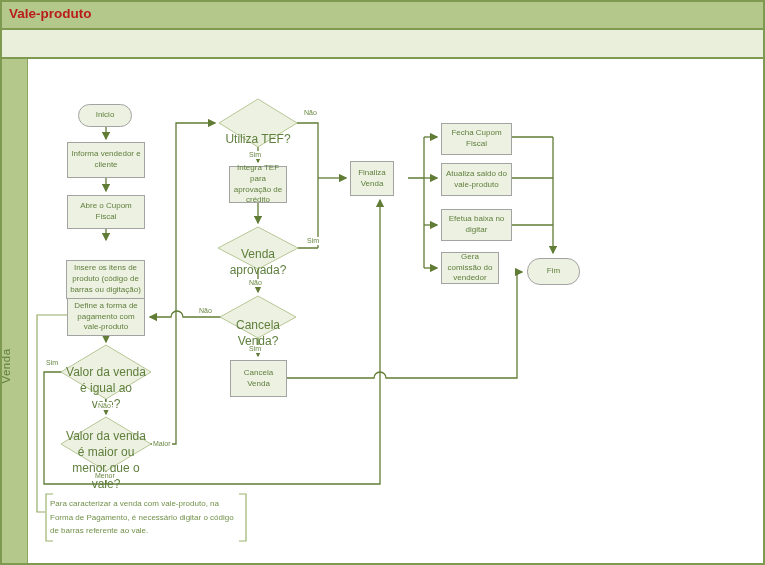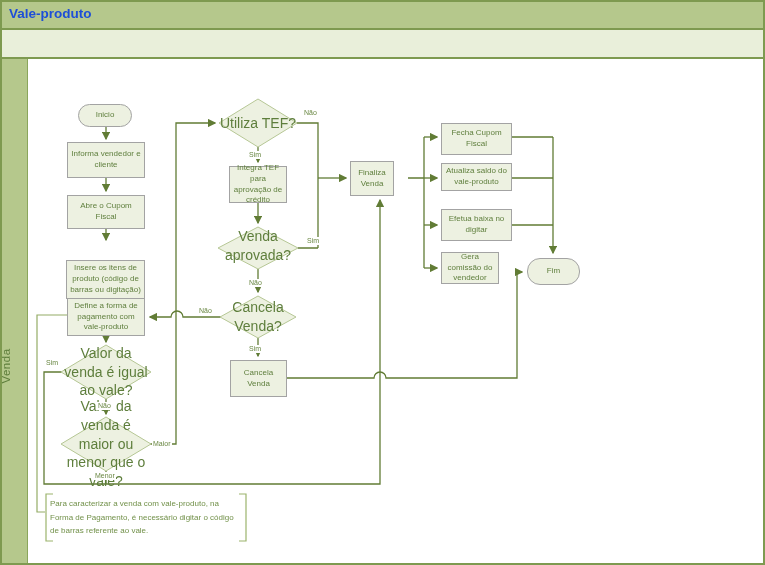--- a/index.html
+++ b/index.html
@@ -6,21 +6,21 @@
   .stage{
     position:relative;width:765px;height:565px;overflow:hidden;
     font-family:"Liberation Sans",sans-serif;background:#ffffff;
   }
   .frame{position:absolute;inset:0;border:2px solid #7e9a50;pointer-events:none;z-index:50;}
   .titlebar{
     position:absolute;left:0;top:0;width:765px;height:30px;
     background:#b5c88c;border-bottom:2px solid #7e9a50;box-sizing:border-box;
   }
   .titlebar span{
-    display:block;padding:6px 0 0 9px;font-size:13.5px;font-weight:bold;color:#1d4ed8;
+    display:block;padding:6px 0 0 9px;font-size:13.5px;font-weight:bold;color:#b91c1c;
   }
   .band{
     position:absolute;left:0;top:30px;width:765px;height:29px;
     background:#e9efda;border-bottom:2px solid #7e9a50;box-sizing:border-box;
   }
   .lane{
     position:absolute;left:0;top:59px;width:28px;height:504px;
     background:#b5c88c;border-right:1.5px solid #8aa65c;box-sizing:border-box;
   }
   .lane-label{
@@ -30,21 +30,21 @@
   svg.layer{position:absolute;left:0;top:0;z-index:5;}
   .node{
     position:absolute;z-index:10;box-sizing:border-box;
     background:#edf1e1;border:1px solid #a3a3a3;
     display:flex;align-items:center;justify-content:center;text-align:center;
     font-size:8px;line-height:1.35;color:#5e7e3c;padding:2px 3px;
   }
   .term{border-radius:13px;}
   .dlabel{
     position:absolute;z-index:11;display:flex;align-items:center;justify-content:center;
-    text-align:center;font-size:14px;line-height:1.35;color:#5e7e3c;pointer-events:none;
+    text-align:center;font-size:12px;line-height:1.35;color:#5e7e3c;pointer-events:none;margin-top:16px;
   }
   .elbl{
     position:absolute;z-index:12;font-size:7px;color:#698742;background:#ffffff;
     padding:0 1px;line-height:8px;
   }
   .note-text{
     position:absolute;left:50px;top:497px;width:192px;z-index:10;
     font-size:8px;line-height:1.7;color:#72914a;
   }
 </style>
@@ -135,21 +135,21 @@
   <div class="node" style="left:67px;top:298px;width:78px;height:38px;">Define a forma de pagamento com vale-produto</div>
 
   <div class="node" style="left:229px;top:166px;width:58px;height:37px;">Integra TEF para aprovação de crédito</div>
 
   <div class="node" style="left:230px;top:360px;width:57px;height:37px;">Cancela Venda</div>
 
   <div class="node" style="left:350px;top:161px;width:44px;height:35px;">Finaliza Venda</div>
 
   <div class="node" style="left:441px;top:123px;width:71px;height:32px;">Fecha Cupom Fiscal</div>
 
-  <div class="node" style="left:441px;top:163px;width:71px;height:28px;">Atualiza saldo do vale-produto</div>
+  <div class="node" style="left:441px;top:163px;width:71px;height:33px;">Atualiza saldo do vale-produto</div>
 
   <div class="node" style="left:441px;top:209px;width:71px;height:32px;">Efetua baixa no digitar</div>
 
   <div class="node" style="left:441px;top:252px;width:58px;height:32px;">Gera comissão do vendedor</div>
 
   <div class="node term" style="left:527px;top:258px;width:53px;height:27px;">Fim</div>
 
   <div class="dlabel" style="left:64px;top:356px;width:84px;height:32px;">Valor da venda é igual ao vale?</div>
   <div class="dlabel" style="left:64px;top:425px;width:84px;height:38px;">Valor da venda é maior ou menor que o vale?</div>
   <div class="dlabel" style="left:218px;top:116px;width:80px;height:14px;">Utiliza TEF?</div>

